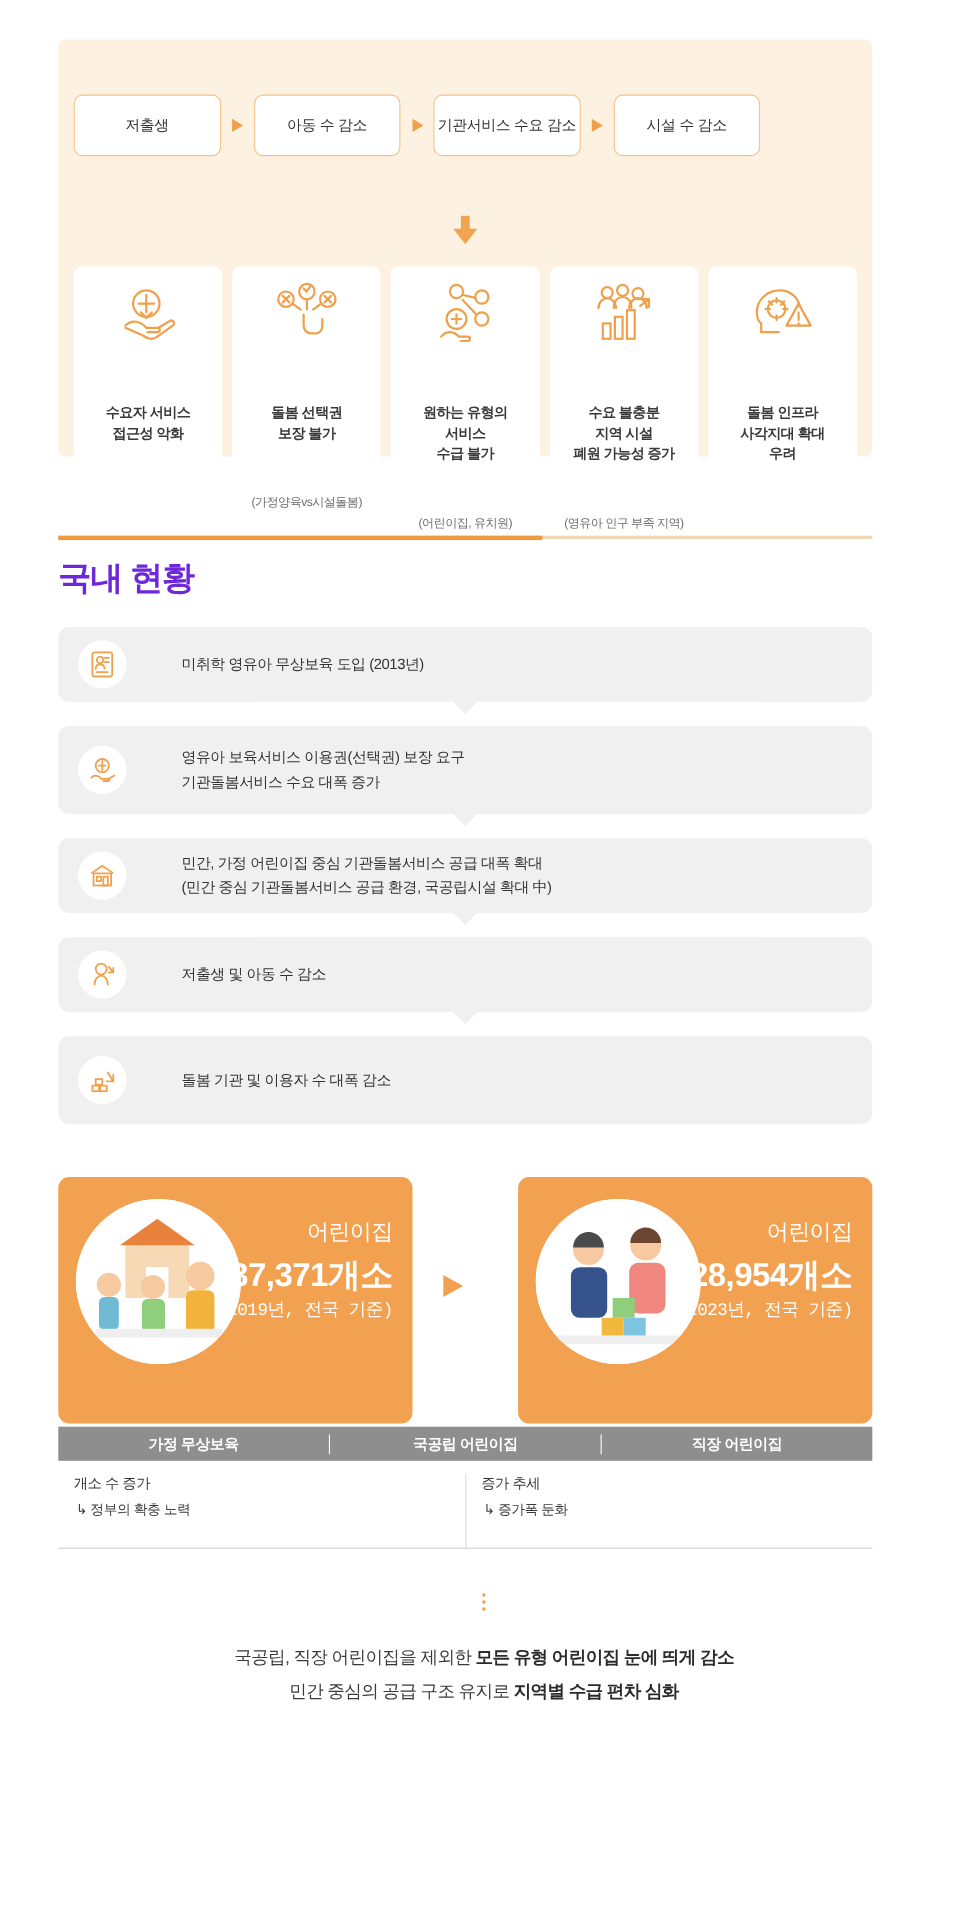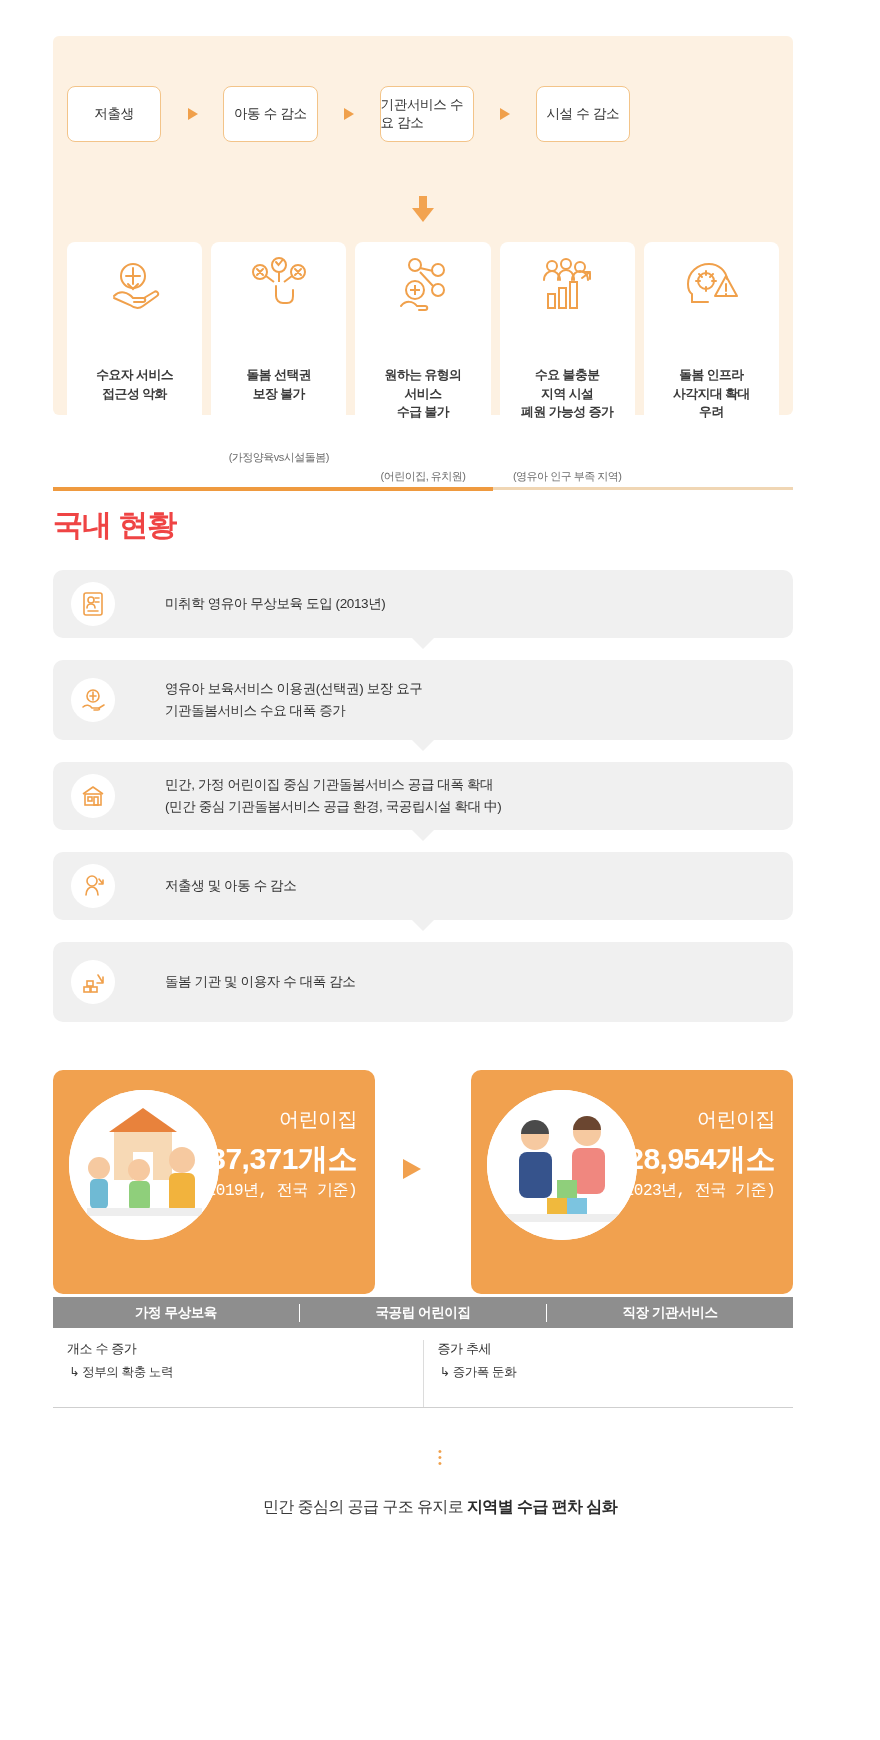--- a/index.html
+++ b/index.html
@@ -20,24 +20,24 @@
   .flow-panel {
     position: absolute;
     left: 53px; top: 36px;
     width: 740px; height: 379px;
     background: #fdf1e2;
     border-radius: 6px;
   }
   .chain {
     position: absolute;
     left: 14px; top: 50px;
-    width: 563px;
-    display: flex;
-    align-items: center;
-    gap: 16px;
+    width: 624px;
+    display: flex;
+    align-items: center;
+    gap: 0;
   }
   .chain-box {
     background: #ffffff;
     border: 1px solid #f3c489;
     border-radius: 8px;
     height: 56px;
     flex: 1 1 0;
     display: flex;
     align-items: center;
     justify-content: center;
@@ -117,21 +117,21 @@
     position: absolute;
     left: 0; top: 0;
     width: 440px; height: 4px;
     background: #ef9a3f;
   }
   .sec-title {
     position: absolute;
     left: 53px; top: 505px;
     font-size: 30px;
     font-weight: 700;
-    color: #ef4444;
+    color: #6d28d9;
     letter-spacing: -1px;
   }
 
   
   .timeline { position: absolute; left: 53px; top: 570px; width: 740px; }
   .tl-row {
     position: relative;
     background: #f0f0f0;
     border-radius: 10px;
     display: flex;
@@ -526,21 +526,21 @@
         <div class="stat-note">(2023년, 전국 기준)</div>
       </div>
     </div>
 
   </div>
 
   <div class="tbl">
     <div class="tbl-head">
       <div>가정 무상보육</div>
       <div>국공립 어린이집</div>
-      <div>직장 기관서비스</div>
+      <div>직장 어린이집</div>
     </div>
     <div class="tbl-body">
 
 
       <div class="cell">
         <div class="main-line">개소 수 증가</div>
         <div class="sub-line">
           <span>↳</span>
           <span>정부의 확충 노력</span>
         </div>
@@ -558,17 +558,20 @@
   </div>
 
   <div class="dots">
     <span>•</span>
       <span>•</span>
       <span>•</span>
   </div>
 
   <div class="concl">
     <div class="line">
+      <span>국공립, 직장 어린이집을 제외한 </span><b>모든 유형 어린이집 눈에 띄게 감소</b>
+    </div>
+    <div class="line">
       <span>민간 중심의 공급 구조 유지로 </span><b>지역별 수급 편차 심화</b>
     </div>
   </div>
 
 </div>
 
 </body></html>

